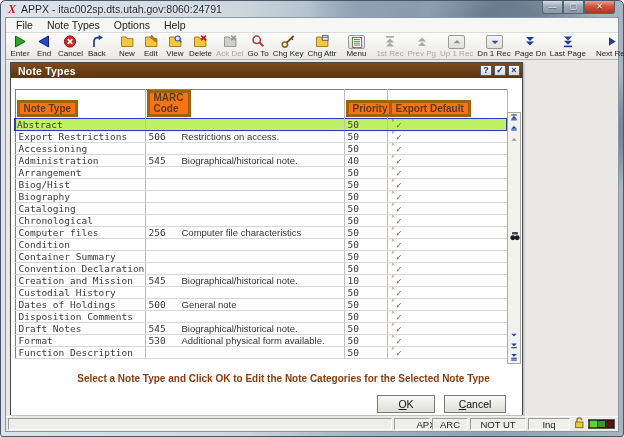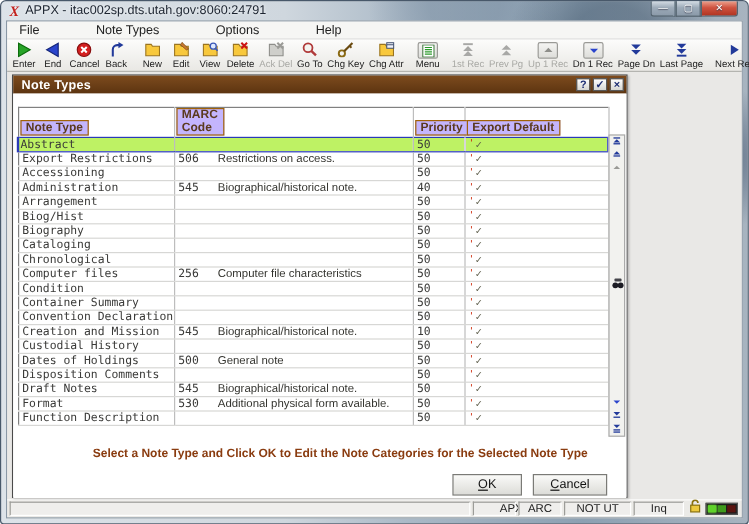--- a/index.html
+++ b/index.html
@@ -22,21 +22,21 @@
   .wc { width:21px; height:13px; border:1px solid #55646f; border-top:none; margin-left:0;
     background:linear-gradient(#d4dce4,#9dabb9 45%,#8b9aa9); display:flex; align-items:center; justify-content:center;
     color:#fff; font-size:8px; line-height:8px; text-shadow:0 1px 1px #334; }
   .wc.min { border-radius:0 0 0 3px; }
   .wc.close { width:31px; background:linear-gradient(#eda08c,#cf5340 45%,#b03422); border-radius:0 0 3px 0; }
 
   .inner { position:absolute; left:4px; right:4px; top:16px; bottom:4px; background:#e9e8e6;
     display:flex; flex-direction:column; border:1px solid #8a98a6; }
 
   
-  .menubar { height:15px; background:#f6f6f4; border-bottom:1px solid #ddd; display:flex; align-items:center; padding-left:3px;gap:33px; }
+  .menubar { height:15px; background:#f6f6f4; border-bottom:1px solid #ddd; display:flex; align-items:center; padding-left:3px; }
   .menu-item { font-size:10.5px; color:#222; padding:0 7px; line-height:15px; }
 
   
   .toolbar { height:27px; background:linear-gradient(#fcfcfb,#e9e8e4); border-bottom:1px solid #b4b4b0;
     display:flex; align-items:stretch; padding:1px 2px 0 2px; }
   .tb-group { display:flex; }
   .tb-sep { width:1px; background:#c2c2be; margin:1px 3px; box-shadow:1px 0 0 #fff; }
   .tb-btn { display:flex; flex-direction:column; align-items:center; justify-content:space-between;
     padding:1px 2px 0 2px; min-width:24px; }
   .tb-btn .tb-icon { width:14px; height:13px; display:block; }
@@ -58,21 +58,21 @@
   .dlg-btns { margin-left:auto; display:flex; gap:2px; }
   .dlg-btn { width:12px; height:11px; background:linear-gradient(#fefefe,#d6d6d2); border:1px solid #5a5a5a;
     font-size:9px; line-height:9px; color:#1c2c72; font-weight:bold; display:flex; align-items:center; justify-content:center; }
   .dlg-body { position:relative; height:337px; background:#fff; font-size:10px; }
 
   
   .tbl { position:absolute; left:3px; top:11px; width:492px; border-collapse:collapse; table-layout:fixed;
     border:1px solid #808080; }
   .tbl col.c1{width:130px;} .tbl col.c2{width:199px;} .tbl col.c3{width:43px;} .tbl col.c4{width:120px;}
   .tbl th { height:22px; vertical-align:bottom; text-align:left; border-right:1px solid #bdbdbd; padding:0 0 1px 1px; font-weight:normal; }
-  .hdr-chip { display:inline-block; background:#c4b5fd; border:1px solid #a16207; color:#5b3a1e;
+  .hdr-chip { display:inline-block; background:#f97316; border:3px solid #a16207; color:#5b3a1e;
     font-weight:bold; font-size:10px; padding:0 4px; line-height:11px; }
   .hdr-chip.two { line-height:10.5px; padding:0 4px 0 4px; }
   .tbl td { height:11px; border-bottom:1px solid #d7d7d5; border-right:1px solid #bdbdbd; padding:0 0 0 3px;
     font-family:"DejaVu Sans Mono",monospace; font-size:9.5px; color:#3a3a38; white-space:nowrap; overflow:hidden; }
   .tbl td .code { display:inline-block; width:33px; }
   .tbl td .desc { font-family:"Liberation Sans",sans-serif; font-size:9.5px; color:#34342f; }
   .tbl tr.selected td { border-top:1px solid #2a3ab8; border-bottom:1px solid #2a3ab8; background:#bef264; }
   .tbl tr.selected td:first-child { border-left:2px solid #2a3ab8; padding-left:1px; }
   .tbl tr.selected td:last-child { border-right:2px solid #2a3ab8; }
   .req-mark { color:#cc2200; font-size:8px; vertical-align:top; margin-right:1px; }

